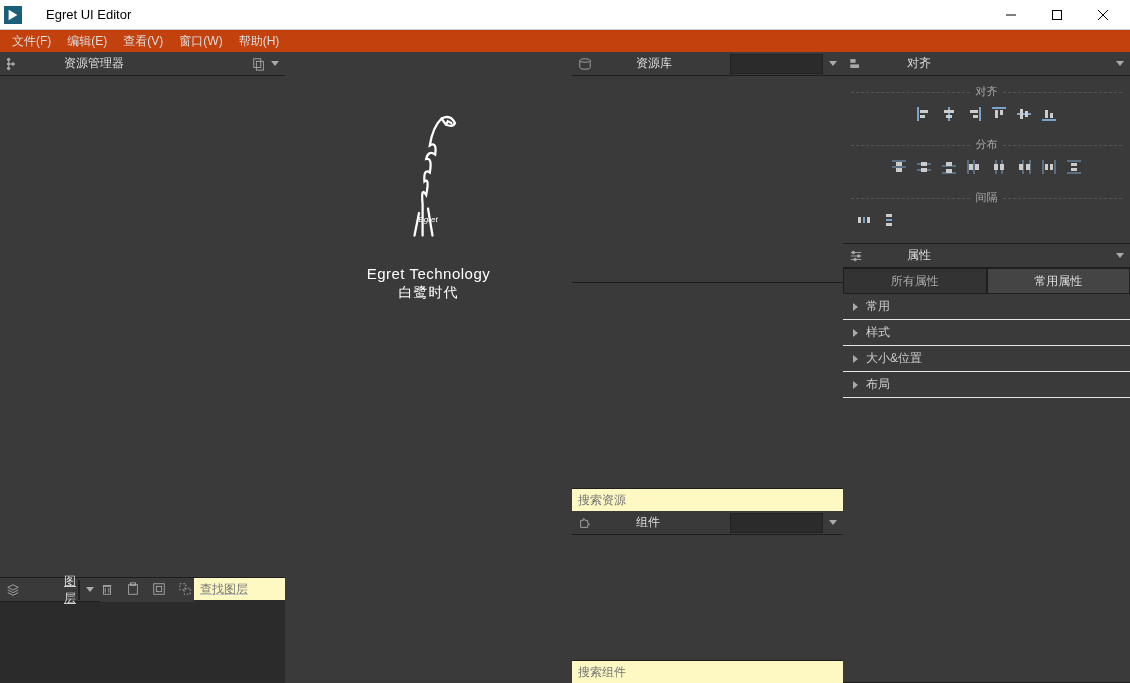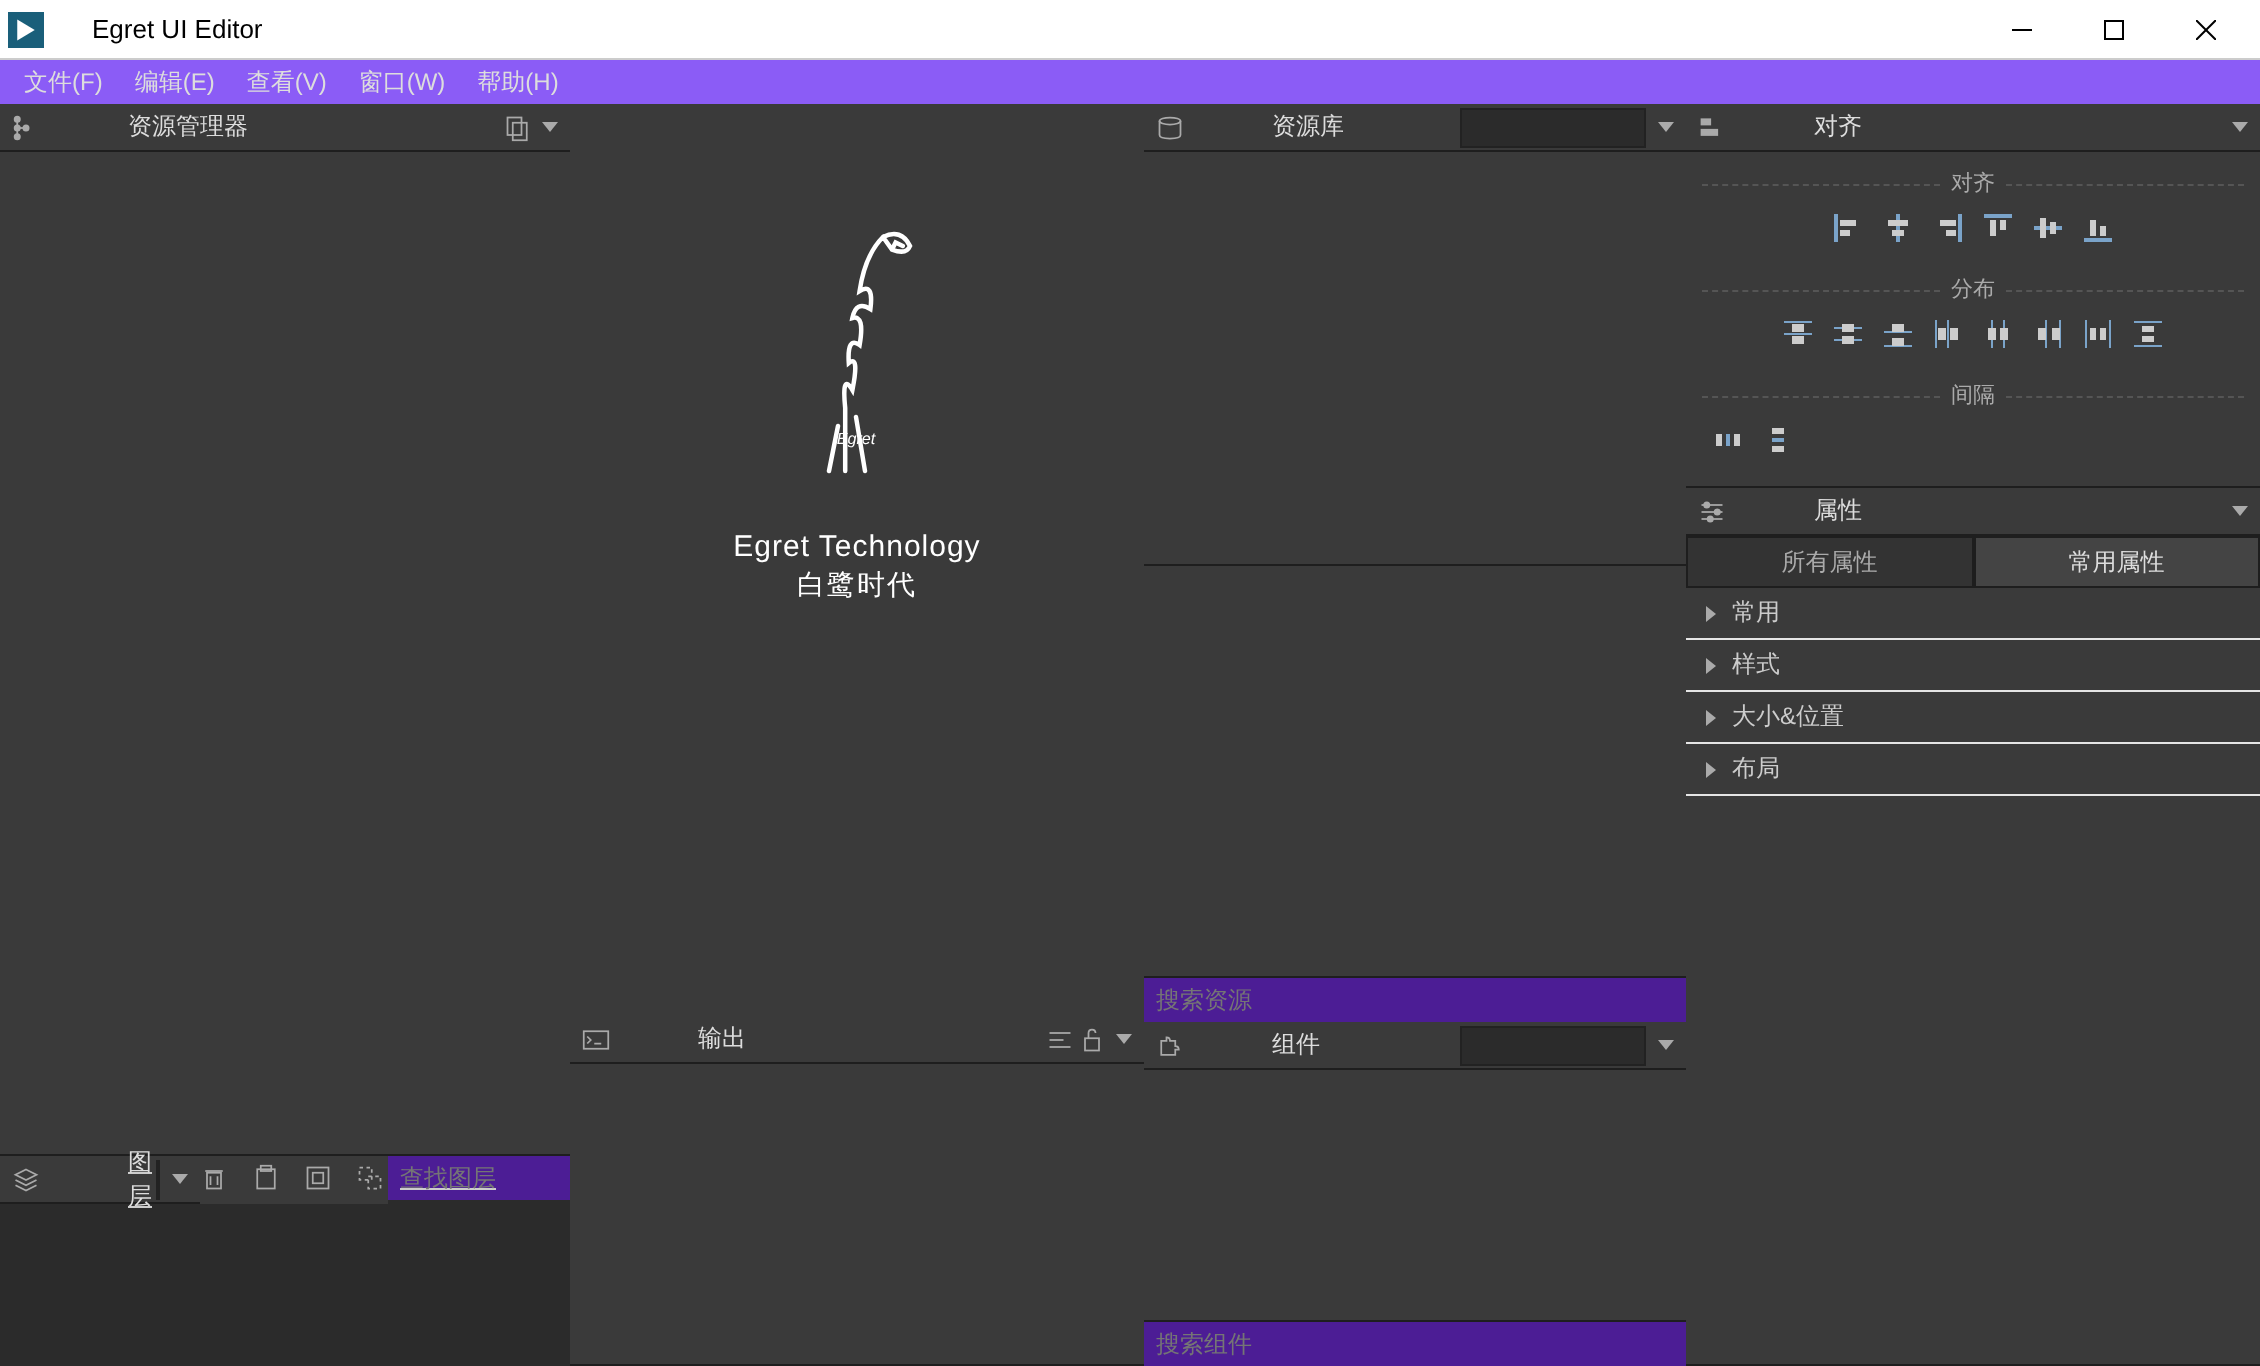--- a/index.html
+++ b/index.html
@@ -6,21 +6,21 @@
 body { font-family: "Microsoft YaHei", Arial, sans-serif; font-size: 12px; background: #2b2b2b; color: #ccc; width: 1130px; height: 683px; overflow: hidden; }
 
 
 .titlebar { height: 30px; background: #fff; display: flex; align-items: center; padding: 0 4px; border-bottom: 1px solid #ccc; }
 .titlebar .app-icon { width: 18px; height: 18px; background: #1a5f7a; margin-right: 6px; display: flex; align-items: center; justify-content: center; }
 .titlebar .app-title { color: #000; flex: 1; font-size: 13px; margin-left: 18px; }
 .win-controls { display: flex; }
 .win-btn { width: 46px; height: 30px; display: flex; align-items: center; justify-content: center; color: #000; font-size: 14px; }
 
 
-.menubar { height: 22px; background: #8b5cf6; display: flex; align-items: flex-end; padding: 0 4px; }
+.menubar { height: 22px; background: #c2410c; display: flex; align-items: flex-end; padding: 0 4px; }
 .menu-item { padding: 2px 8px; color: #ddd; }
 
 
 .main { display: flex; height: calc(683px - 52px); }
 .col { display: flex; flex-direction: column; }
 .col-left { width: 285px; }
 .col-center { width: 287px; }
 .col-mid { width: 271px; }
 .col-right { flex: 1; }
 
@@ -39,21 +39,21 @@
 .canvas-area { flex: 1; background: #3a3a3a; display: flex; align-items: flex-start; justify-content: center; padding-top: 50px; }
 .canvas-logo { text-align: center; color: #fff; }
 .logo-svg { width: 90px; height: 150px; margin: 0 auto 10px; }
 .logo-text1 { font-size: 15px; letter-spacing: 0.5px; }
 .logo-text2 { font-size: 14px; letter-spacing: 1px; margin-top: 2px; }
 
 
 .layers-section { height: 105px; display: flex; flex-direction: row; text-decoration: underline; }
 .layer-toolbar { height: 24px; display: flex; align-items: center; justify-content: center; gap: 10px; background: #3a3a3a; }
 .layer-tool { width: 16px; height: 16px; color: #aaa; }
-.search-input { height: 22px; background: #4c1d95; border: none; color: #888; padding: 0 6px; font-size: 12px; width: 100%; outline: none; }
+.search-input { height: 22px; background: #fef9c3; border: none; color: #888; padding: 0 6px; font-size: 12px; width: 100%; outline: none; }
 
 
 .output-section { height: 175px; display: flex; flex-direction: column; }
 
 
 .resource-section { height: 459px; display: flex; flex-direction: column; }
 
 
 .components-section { flex: 1; display: flex; flex-direction: column; }
 
@@ -183,46 +183,20 @@
     <div class="canvas-area">
       <div class="canvas-logo">
         <svg class="logo-svg" viewBox="0 0 100 160">
           <path d="M65 15 Q75 10 80 20 Q78 25 70 22 L65 15 M65 15 Q55 25 52 45 Q60 40 58 55 Q50 50 48 60 Q55 58 52 75 Q45 70 46 85 Q52 80 48 100 Q42 90 44 110 L44 145 M50 115 L55 145 M40 120 L35 145 M70 22 L72 18 L76 20" fill="none" stroke="#fff" stroke-width="2.5" stroke-linecap="round"></path>
           <text x="50" y="130" fill="#fff" font-size="9" text-anchor="middle" font-style="italic">Egret</text>
         </svg>
         <div class="logo-text1">Egret Technology</div>
         <div class="logo-text2">白鹭时代</div>
       </div>
     </div>
-    <div class="output-section">
-      <div class="panel-header">
-        <span class="panel-icon">
-            <svg class="icon-svg" viewBox="0 0 16 16">
-              <rect x="1" y="3" width="14" height="10" fill="none" stroke="#aaa"></rect>
-              <path d="M3 6 L5 8 L3 10 M7 10 L11 10" stroke="#aaa" fill="none"></path>
-            </svg>
-          </span>
-        <span class="panel-title">输出</span>
-        <span class="panel-act">
-            <svg class="icon-svg" viewBox="0 0 16 16">
-              <line x1="2" y1="4" x2="14" y2="4" stroke="#aaa"></line>
-              <line x1="2" y1="8" x2="10" y2="8" stroke="#aaa"></line>
-              <line x1="2" y1="12" x2="14" y2="12" stroke="#aaa"></line>
-            </svg>
-          </span>
-        <span class="panel-act">
-            <svg class="icon-svg" viewBox="0 0 16 16">
-              <rect x="4" y="7" width="8" height="7" fill="none" stroke="#aaa"></rect>
-              <path d="M6 7 L6 4 Q6 2 8 2 Q10 2 10 4" fill="none" stroke="#aaa"></path>
-            </svg>
-          </span>
-        <span class="dropdown-caret"></span>
-      </div>
-      <div class="panel-body" style="flex:1"></div>
-    </div>
   </div>
 
   <div class="col col-mid">
     <div class="resource-section">
       <div class="panel-header">
         <span class="panel-icon">
             <svg class="icon-svg" viewBox="0 0 16 16">
               <ellipse cx="8" cy="4" rx="6" ry="2" fill="none" stroke="#aaa"></ellipse>
               <path d="M2 4 L2 12 Q2 14 8 14 Q14 14 14 12 L14 4" fill="none" stroke="#aaa"></path>
             </svg>

